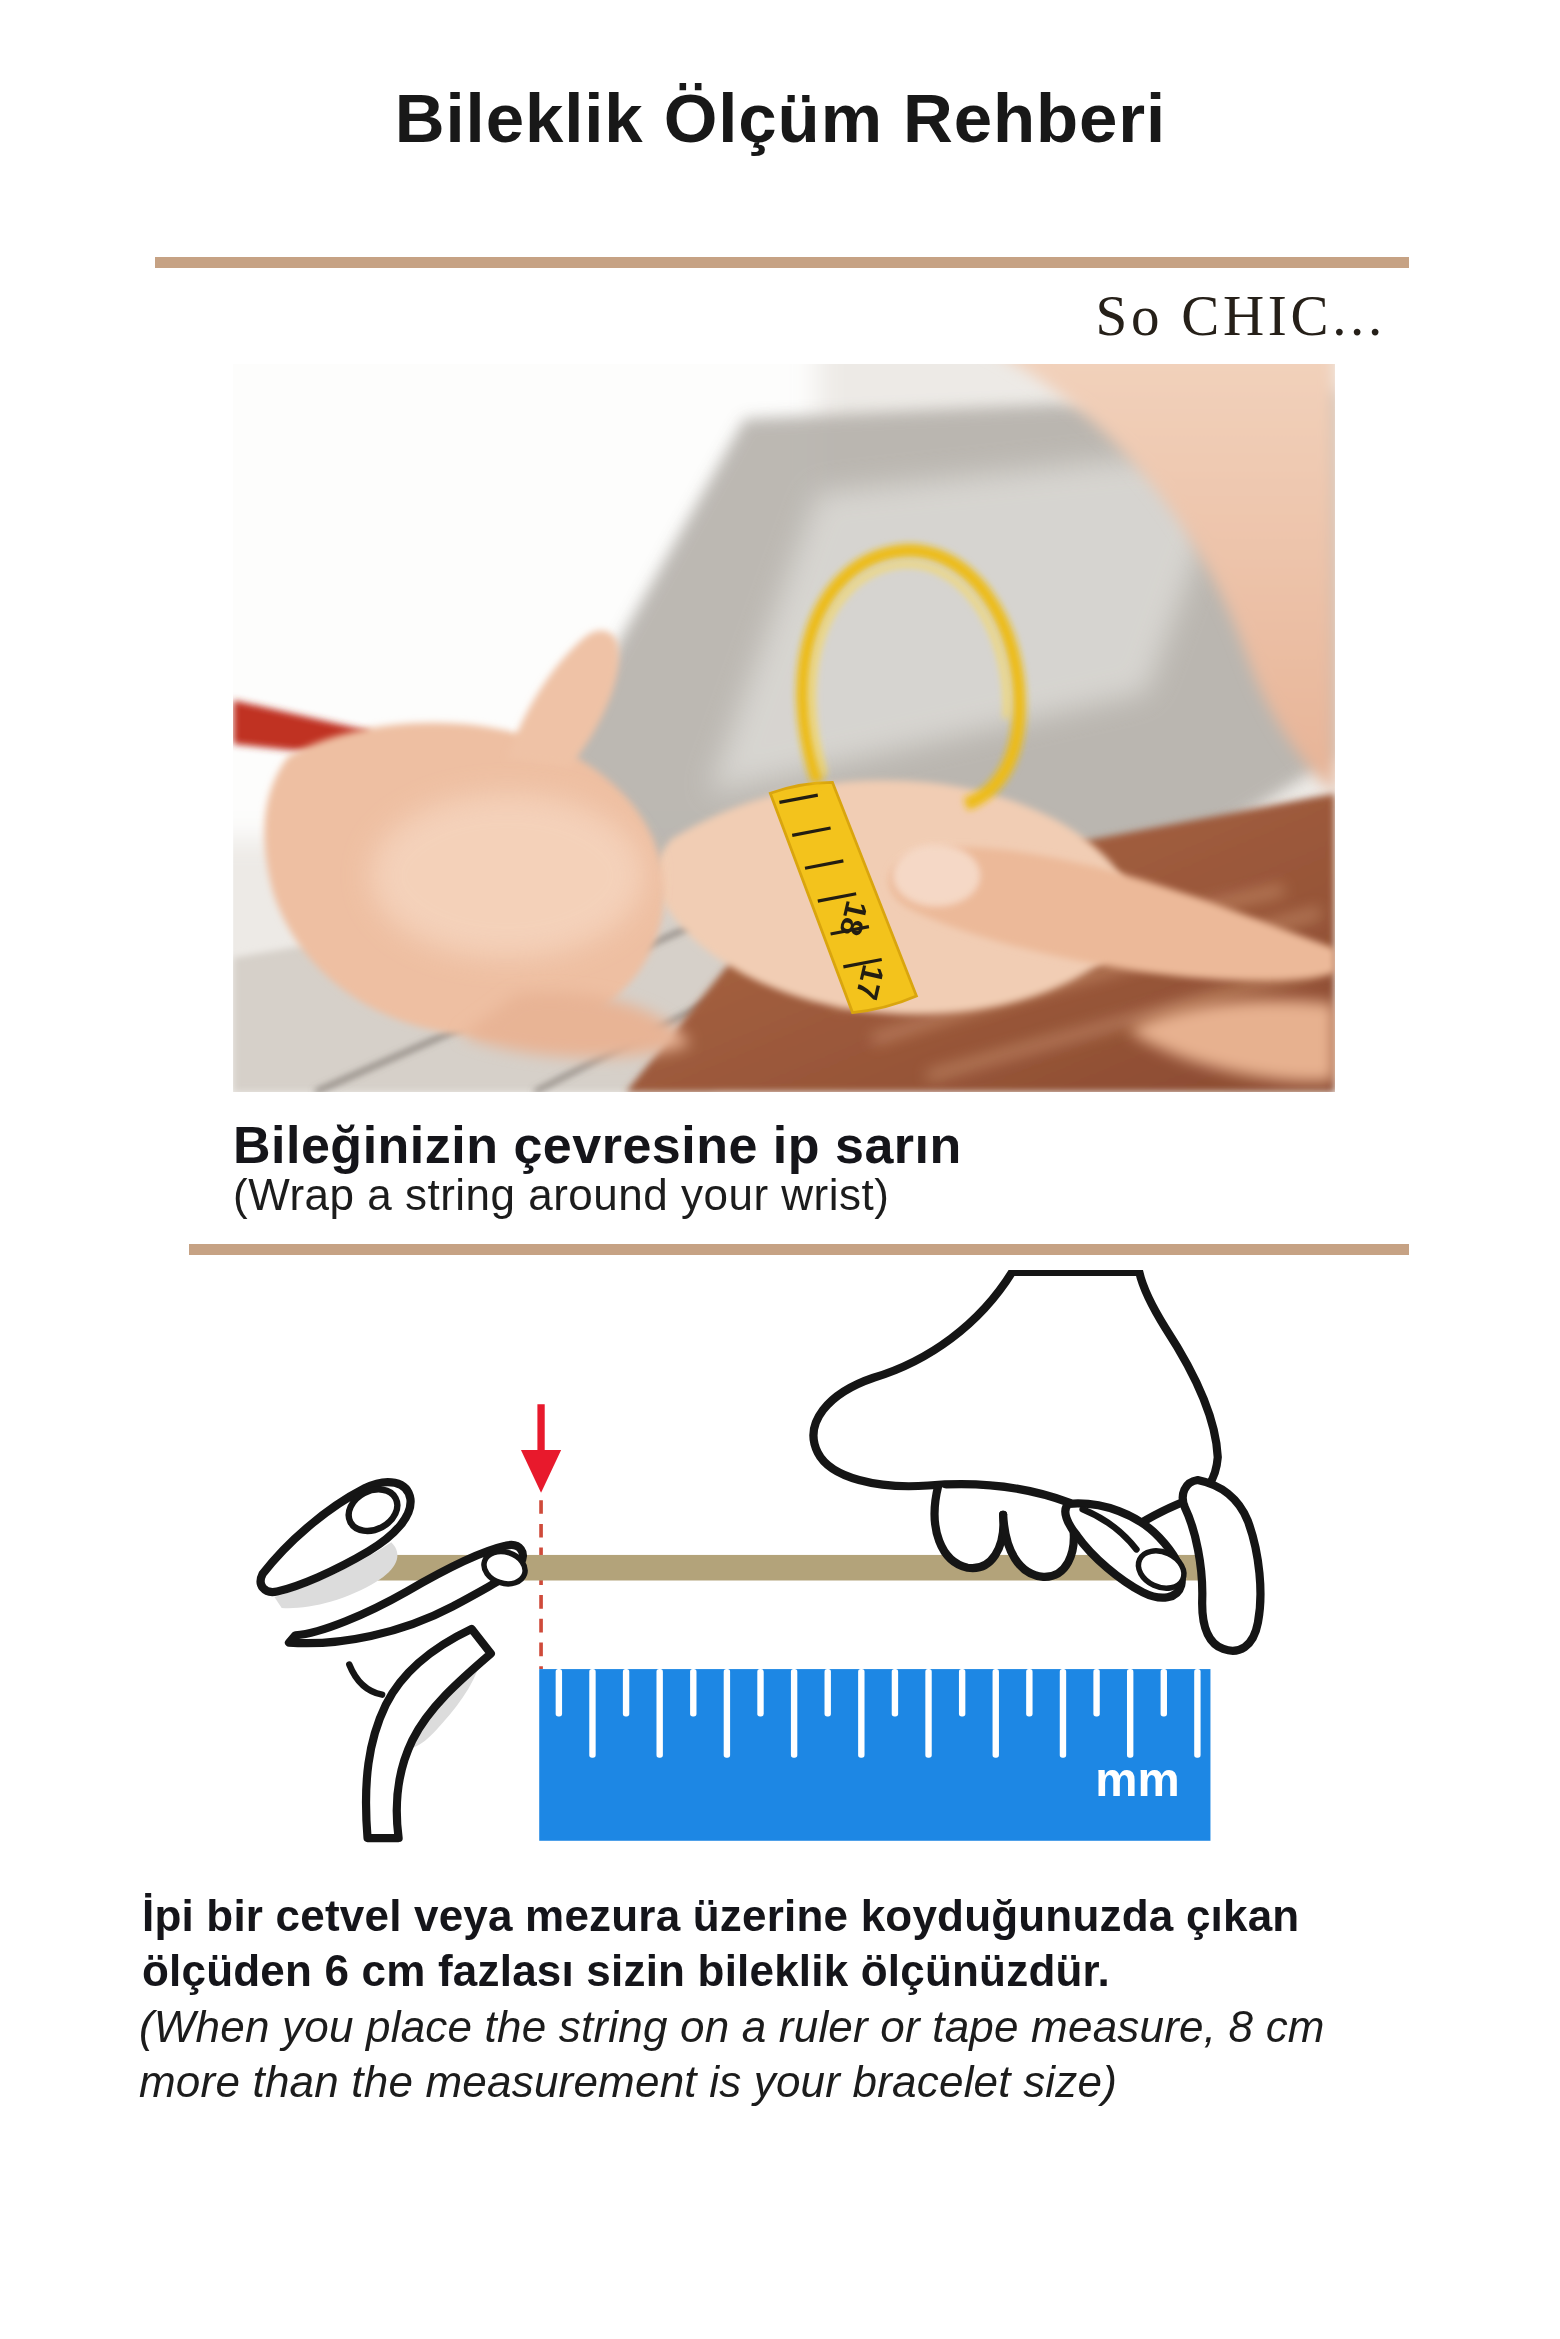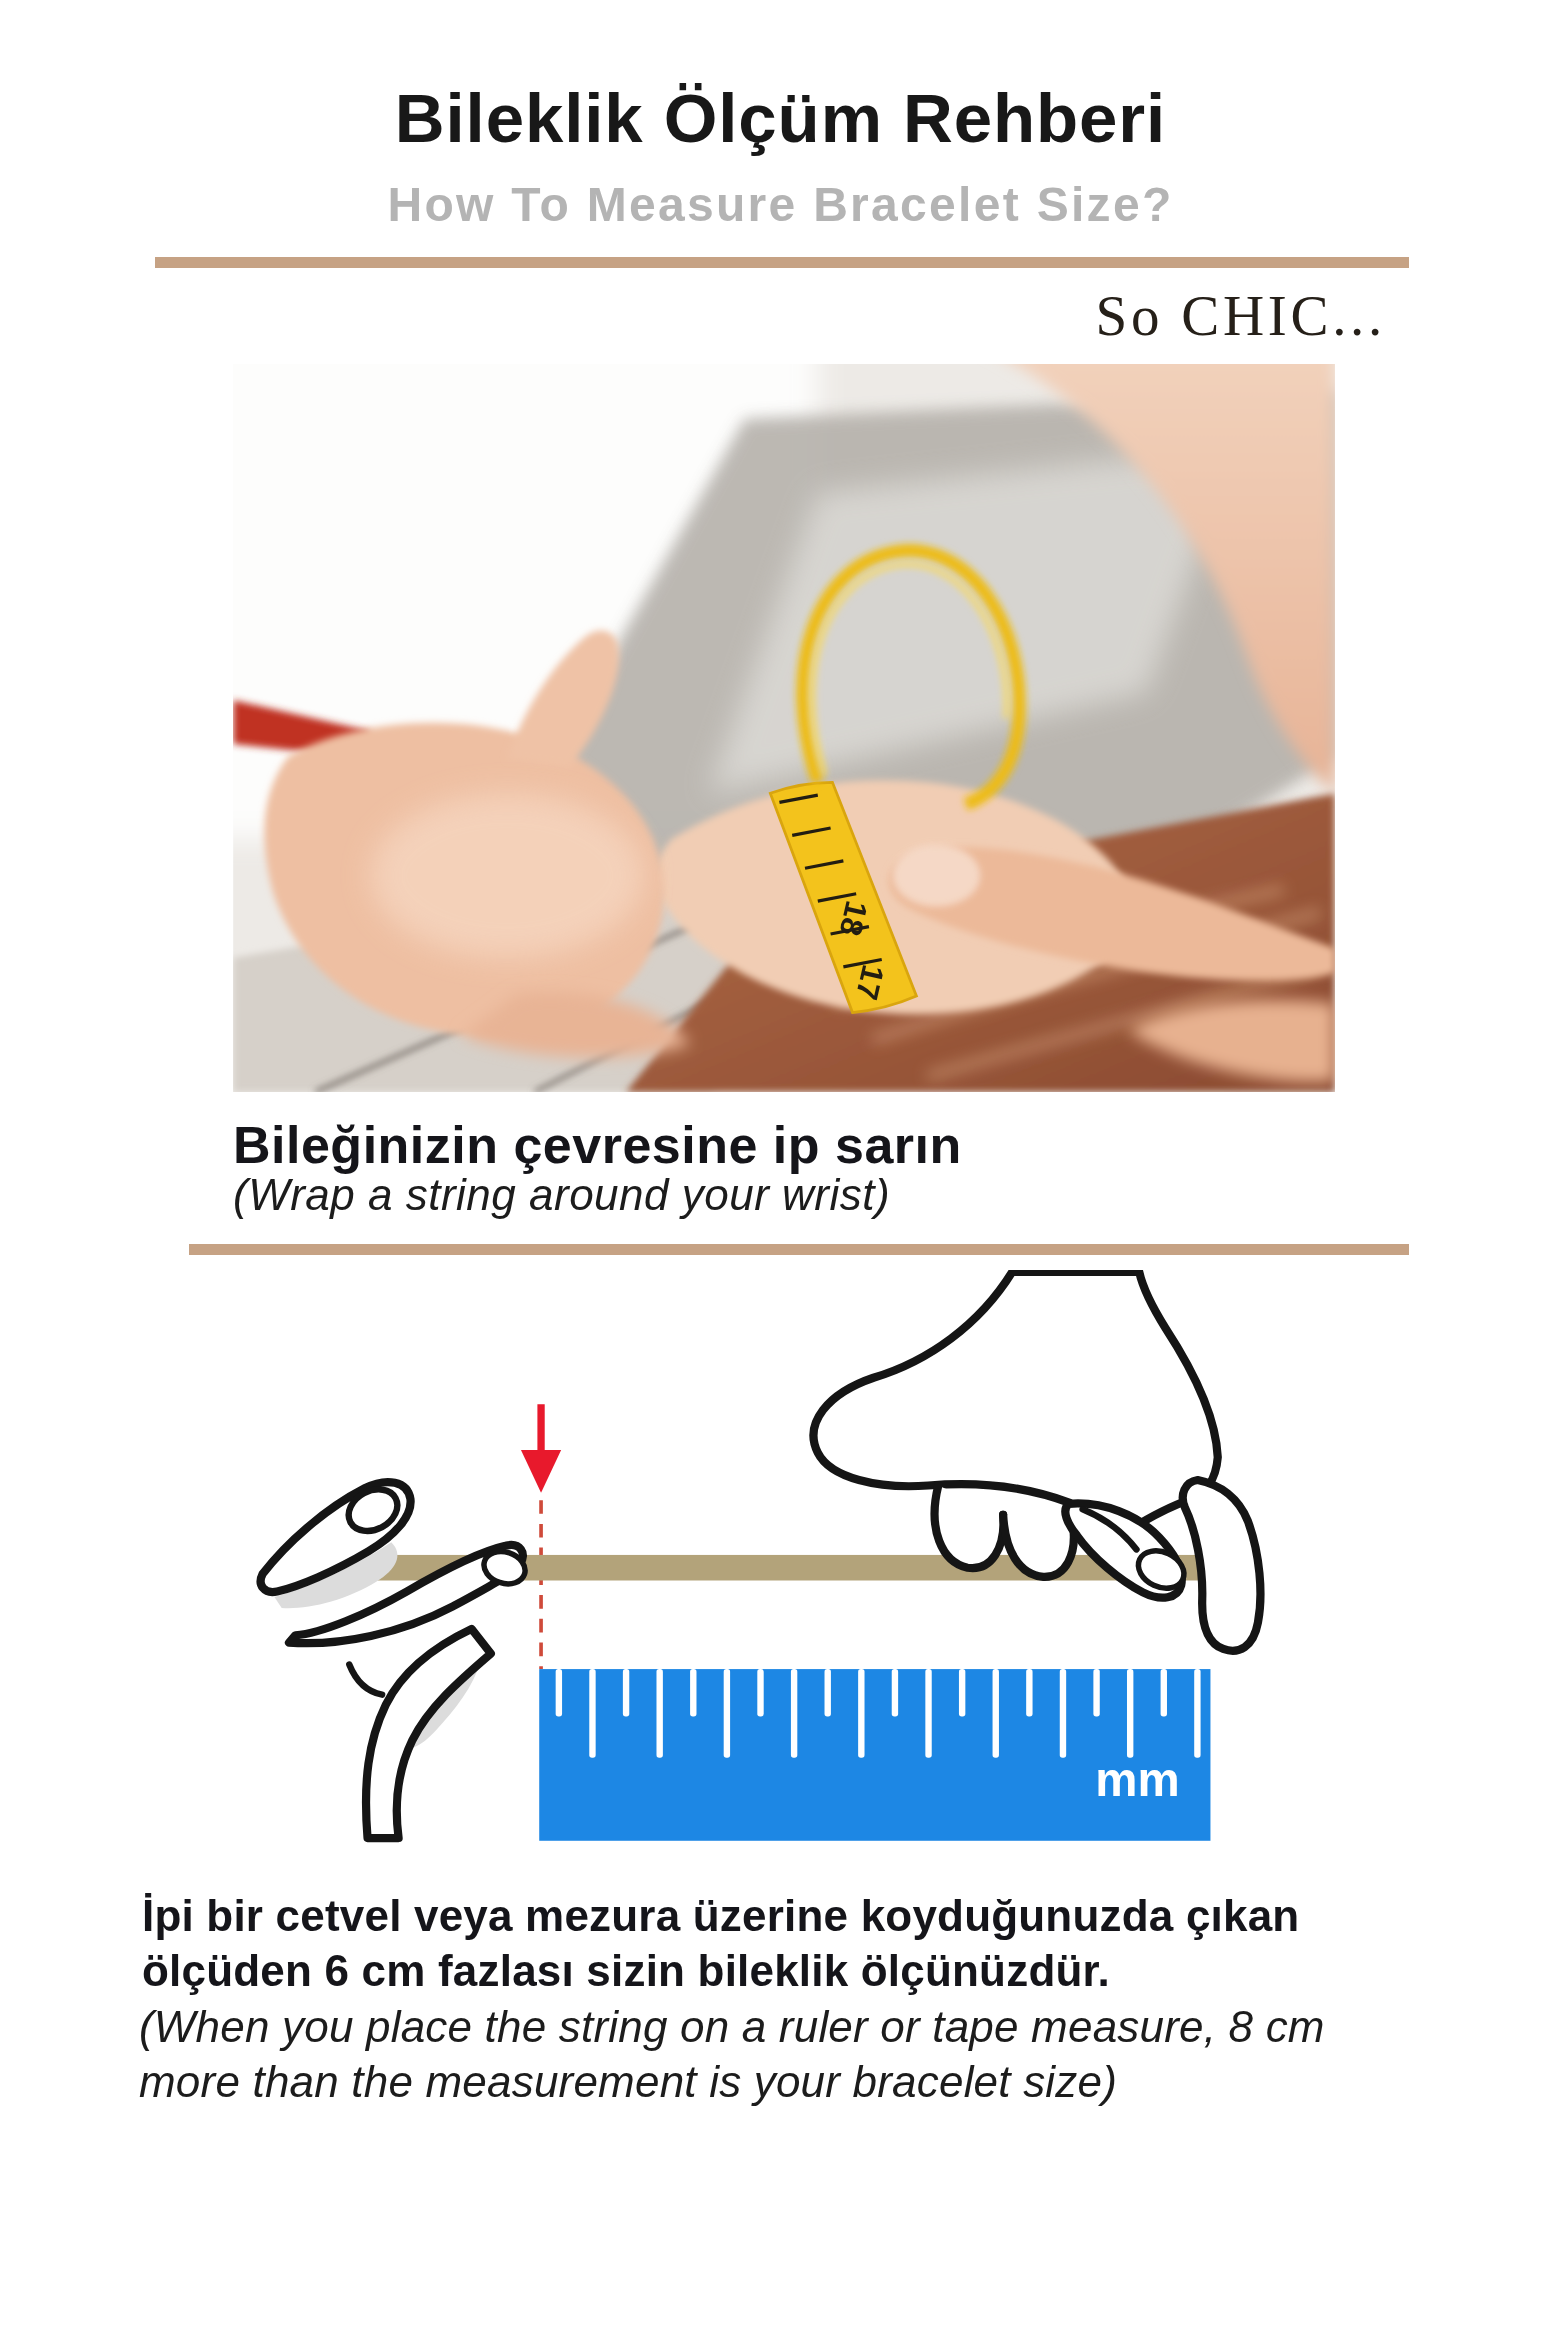--- a/index.html
+++ b/index.html
@@ -24,36 +24,35 @@
     font-family:"Liberation Serif",serif;font-size:57px;color:#262019;
     letter-spacing:3.7px;white-space:nowrap;
   }
   .photo{left:233px;top:364px;width:1102px;height:728px;}
   .photo svg{display:block;}
   .cap-bold{
     left:233px;top:1115px;font-size:52px;font-weight:bold;color:#15151a;
     white-space:nowrap;letter-spacing:0.5px;
   }
   .cap-italic{
-    left:233px;top:1170px;font-size:44px;font-style:italic;color:#1c1c1c;
+    left:233px;top:1170px;font-size:44px;color:#1c1c1c;
     white-space:nowrap;letter-spacing:0.5px;text-align:right;
   }
   .illus{left:137px;top:1270px;width:1325px;height:621px;}
   .btxt{white-space:nowrap;letter-spacing:0.2px;margin-top:32px;}
   .btxt.b{font-size:44px;font-weight:bold;color:#15151a;left:142px;}
   .btxt.i{font-size:44px;font-style:italic;color:#1c1c1c;left:139px;}
   .line1{top:1859px;} .line2{top:1914px;} .line3{top:1970px;} .line4{top:2025px;}
 </style>
 </head>
 <body>
 
 <div class="page">
 
   <div class="abs title">Bileklik Ölçüm Rehberi</div>
-  <div class="abs subtitle">How To Measure Bracelet Size?</div>
 
   <div class="abs divider divider-1" style="background-color: rgb(198, 162, 132);"></div>
 
   <div class="abs brand">So CHIC...</div>
 
   <figure class="abs photo" style="margin:0;">
     <svg width="1102" height="728" viewBox="0 0 1206 797">
       <defs>
         <filter id="b4" x="-30%" y="-30%" width="160%" height="160%">
             <feGaussianBlur stdDeviation="4"></feGaussianBlur>

